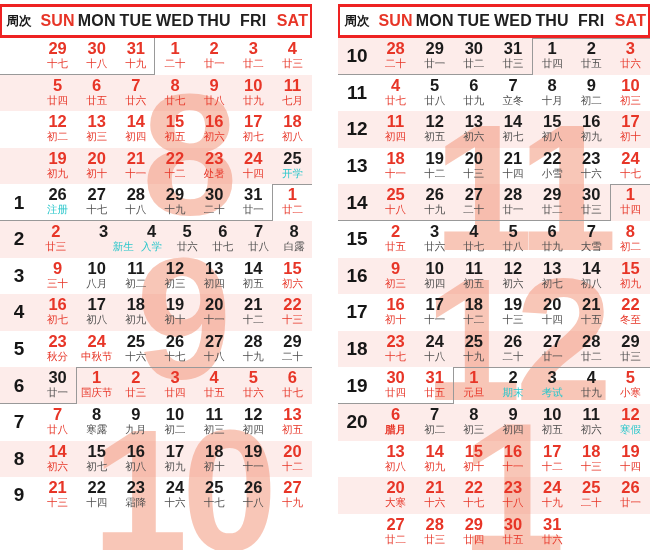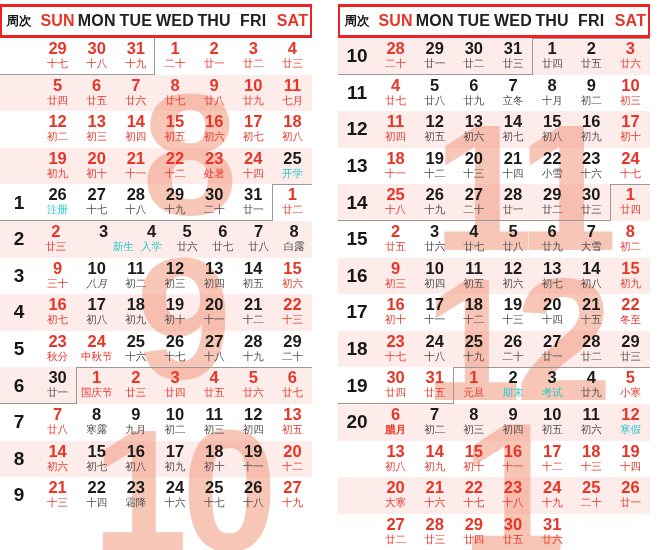--- a/index.html
+++ b/index.html
@@ -243,21 +243,21 @@
         </div>
       </div>
       <div class="row">
         <div class="wkcell">3</div>
         <div class="cell">
           <span class="date" style="color: rgb(231, 53, 39);">9</span>
           <span class="lunar" style="color: rgb(231, 53, 39);">三十</span>
         </div>
         <div class="cell">
           <span class="date" style="color: rgb(27, 27, 27);">10</span>
-          <span class="lunar" style="color: rgb(77, 77, 77); font-style: italic;">八月</span>
+          <span class="lunar" style="color: rgb(77, 77, 77);">八月</span>
         </div>
         <div class="cell">
           <span class="date" style="color: rgb(27, 27, 27);">11</span>
           <span class="lunar" style="color: rgb(77, 77, 77);">初二</span>
         </div>
         <div class="cell">
           <span class="date" style="color: rgb(27, 27, 27);">12</span>
           <span class="lunar" style="color: rgb(77, 77, 77);">初三</span>
         </div>
         <div class="cell">

